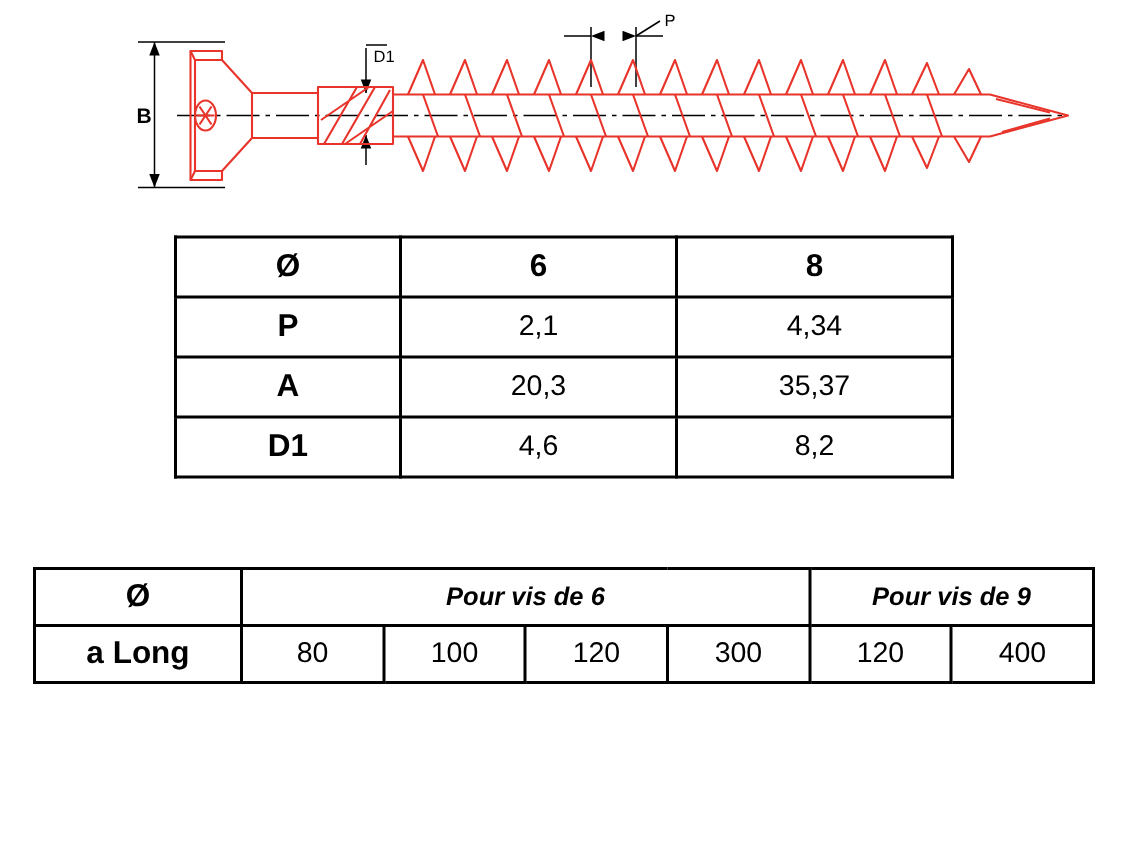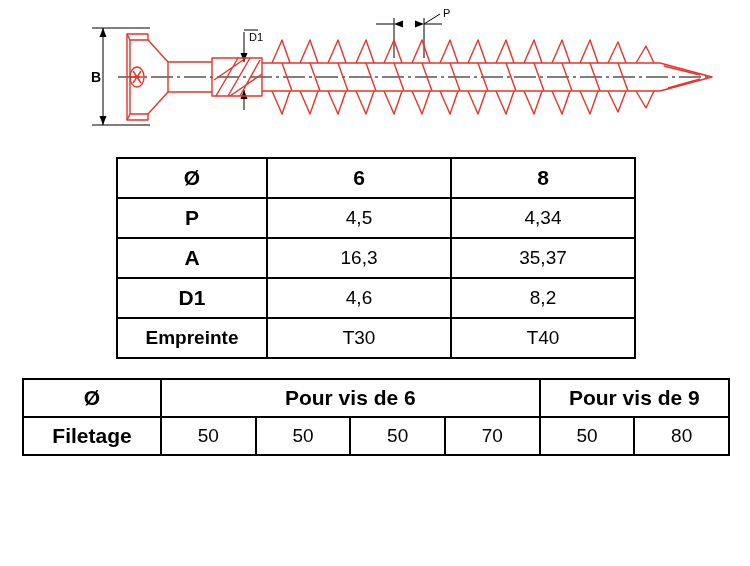--- a/index.html
+++ b/index.html
@@ -69,21 +69,22 @@
     height: 34px;
     font-size: 19px;
   }
   .table-len .rowlbl {
     font-weight: bold;
     font-size: 21px;
     width: 134px;
   }
   .table-len .grouphdr {
     font-weight: bold;
-    font-size: 21px;
+    font-size: 17px;
+    font-style: italic;
   }
   .table-len .c {
     width: 96px;
   }
 </style>
 </head>
 <body>
 
 <div id="drawing">
   <svg width="750" height="148" viewBox="0 0 750 148" xmlns="http://www.w3.org/2000/svg">
@@ -160,51 +161,46 @@
 
 <table class="table-spec">
   <tbody>
     <tr>
       <td class="lbl">Ø</td>
       <td class="hdr">6</td>
       <td class="hdr">8</td>
     </tr>
     <tr>
       <td class="lbl">P</td>
-      <td>4,5</td>
+      <td>2,1</td>
       <td>4,34</td>
     </tr>
     <tr>
       <td class="lbl">A</td>
-      <td>16,3</td>
+      <td>20,3</td>
       <td>35,37</td>
     </tr>
     <tr>
       <td class="lbl">D1</td>
       <td>4,6</td>
       <td>8,2</td>
     </tr>
-    <tr>
-      <td class="lbl empreinte-lbl">Empreinte</td>
-      <td>T30</td>
-      <td>T40</td>
-    </tr>
   </tbody>
 </table>
 
 <table class="table-len">
   <tbody>
     <tr>
       <td class="rowlbl">Ø</td>
       <td class="grouphdr" colspan="4">Pour vis de 6</td>
       <td class="grouphdr" colspan="2">Pour vis de 9</td>
     </tr>
     <tr>
-      <td class="rowlbl">Filetage</td>
-      <td class="c">50</td>
-      <td class="c">50</td>
-      <td class="c">50</td>
-      <td class="c">70</td>
-      <td class="c">50</td>
+      <td class="rowlbl">a   Long</td>
       <td class="c">80</td>
+      <td class="c">100</td>
+      <td class="c">120</td>
+      <td class="c">300</td>
+      <td class="c">120</td>
+      <td class="c">400</td>
     </tr>
   </tbody>
 </table>
 
 </body></html>

